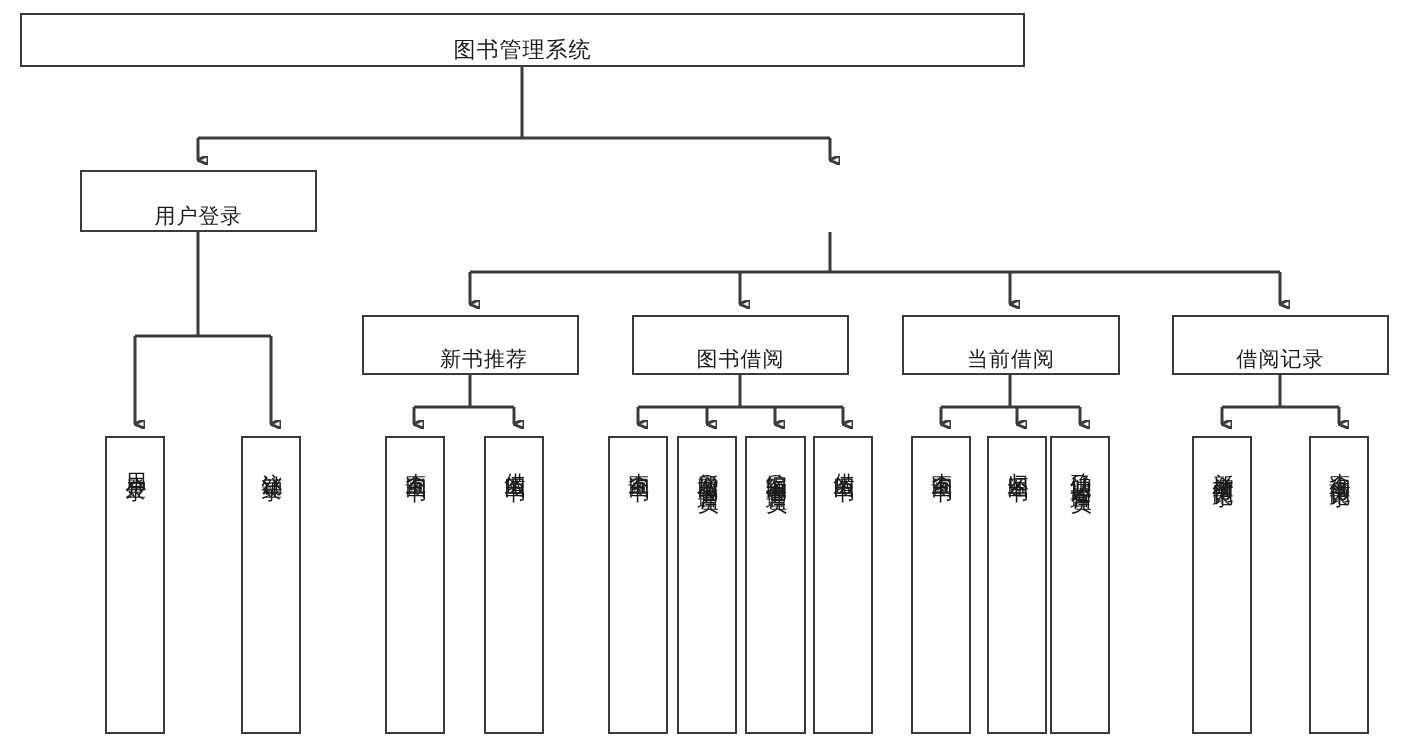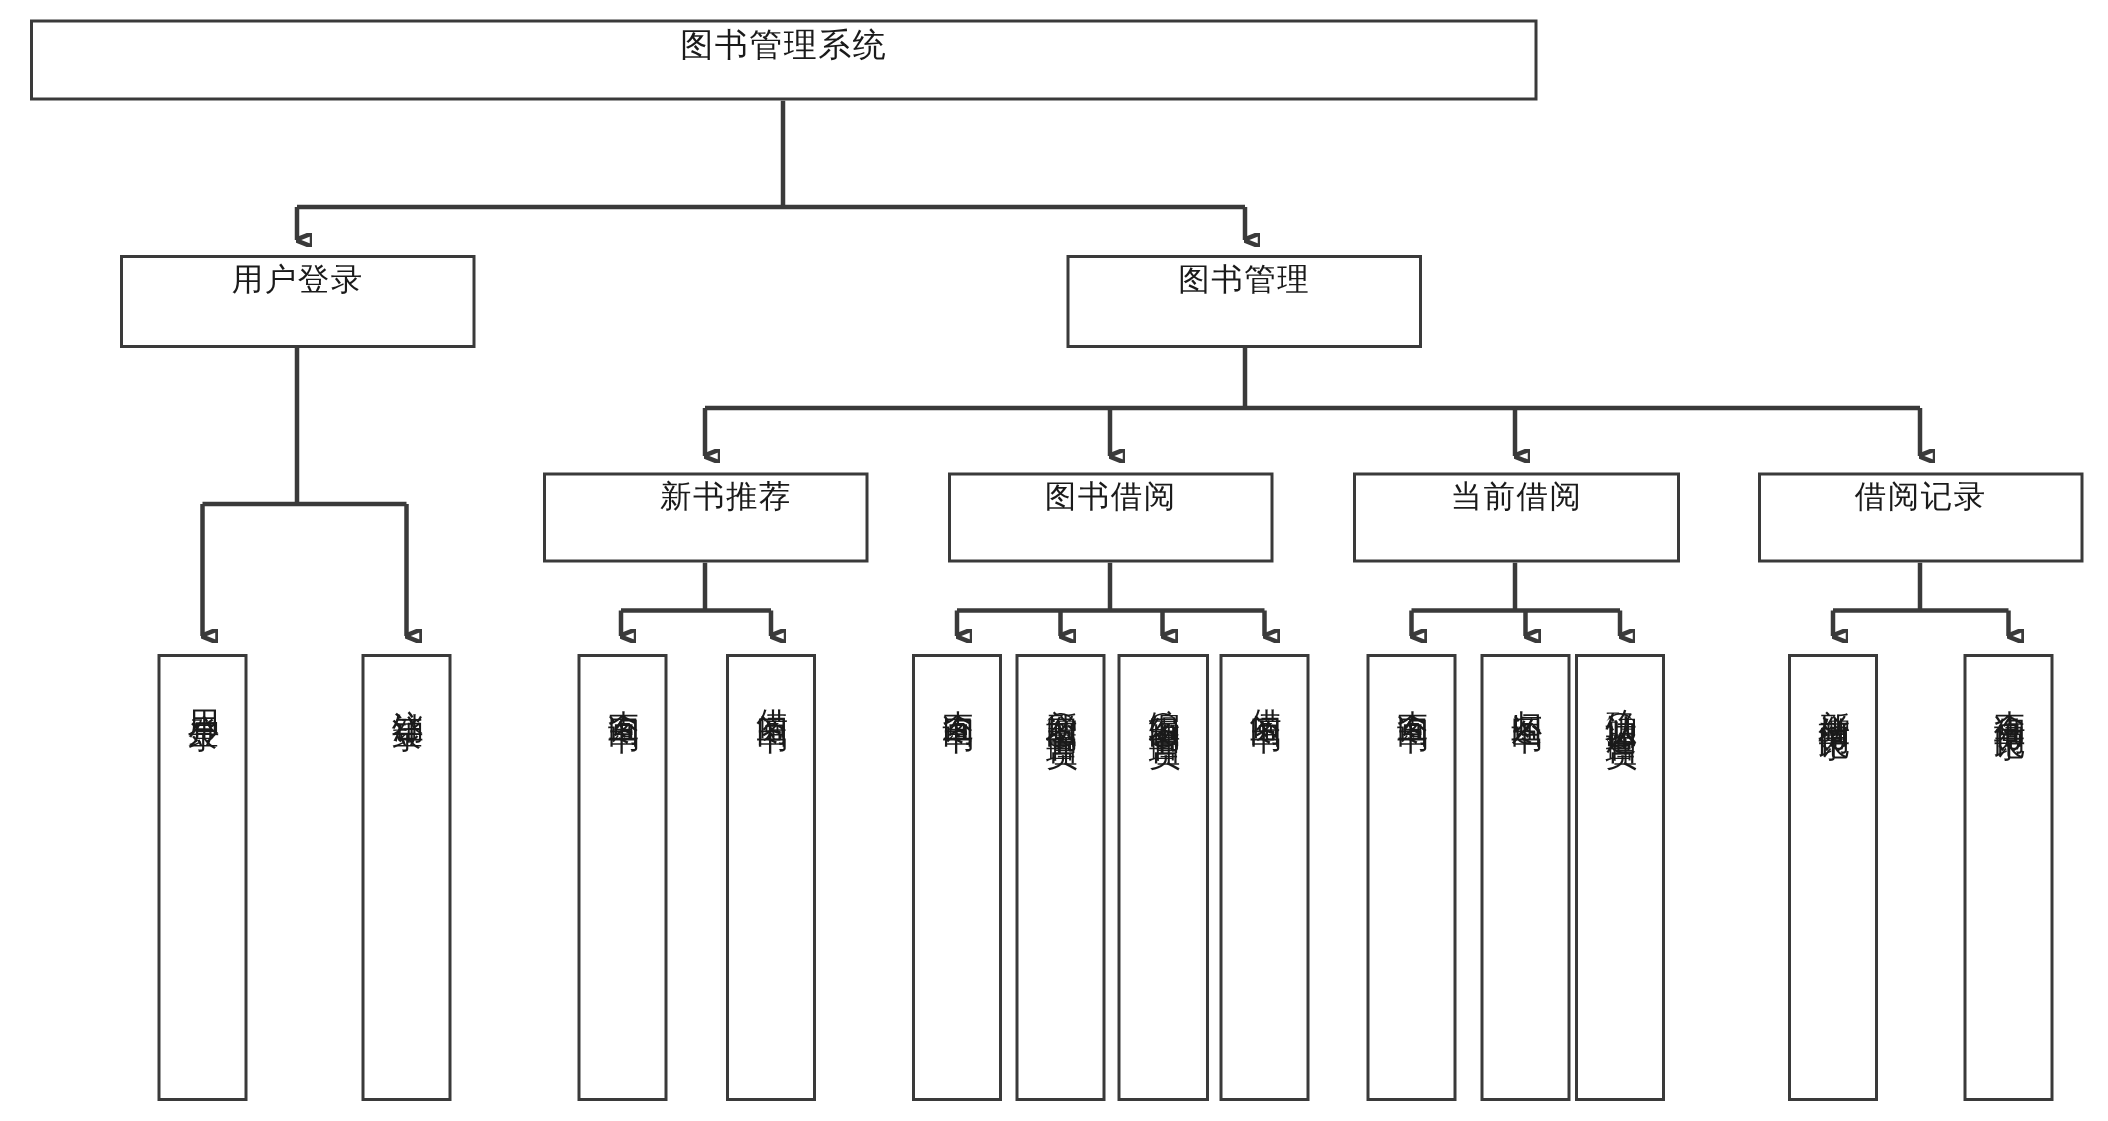--- a/index.html
+++ b/index.html
@@ -9,21 +9,21 @@
     overflow:hidden;
     position:relative;
   }
   #canvas{position:absolute;left:0;top:0;width:1405px;height:747px;}
   .node{
     position:absolute;
     box-sizing:border-box;
     background:#ffffff;
     border:2px solid #3a3a3a;
     display:flex;
-    align-items:flex-start;
+    align-items:flex-end;
     justify-content:center;
     color:#1a1a1a;
   }
   .node.h{ font-size:21px; letter-spacing:1px; }
   .node.root{ font-size:22px; letter-spacing:1px; }
   .node.v{
     font-size:21px;
     letter-spacing:2px;
     align-items:flex-start;
     padding-top:18px;
@@ -100,23 +100,20 @@
     <line x1="1339" y1="407" x2="1339" y2="424" marker-end="url(#arrow)"></line>
   </svg>
 
   <div class="node root" style="left:20px;top:13px;width:1005px;height:54px;">
     <span>图书管理系统</span>
   </div>
 
   <div class="node h" style="left:80px;top:170px;width:237px;height:62px;">
     <span>用户登录</span>
   </div>
-  <div class="node h" style="left:711px;top:170px;width:237px;height:62px;">
-    <span>图书管理</span>
-  </div>
 
   <div class="node h" style="left:362px;top:315px;width:217px;height:60px;padding-left:27px;">
     <span>新书推荐</span>
   </div>
   <div class="node h" style="left:632px;top:315px;width:217px;height:60px;font-family:Liberation Serif, serif;">
     <span>图书借阅</span>
   </div>
   <div class="node h" style="left:1172px;top:315px;width:217px;height:60px;">
     <span>借阅记录</span>
   </div>

